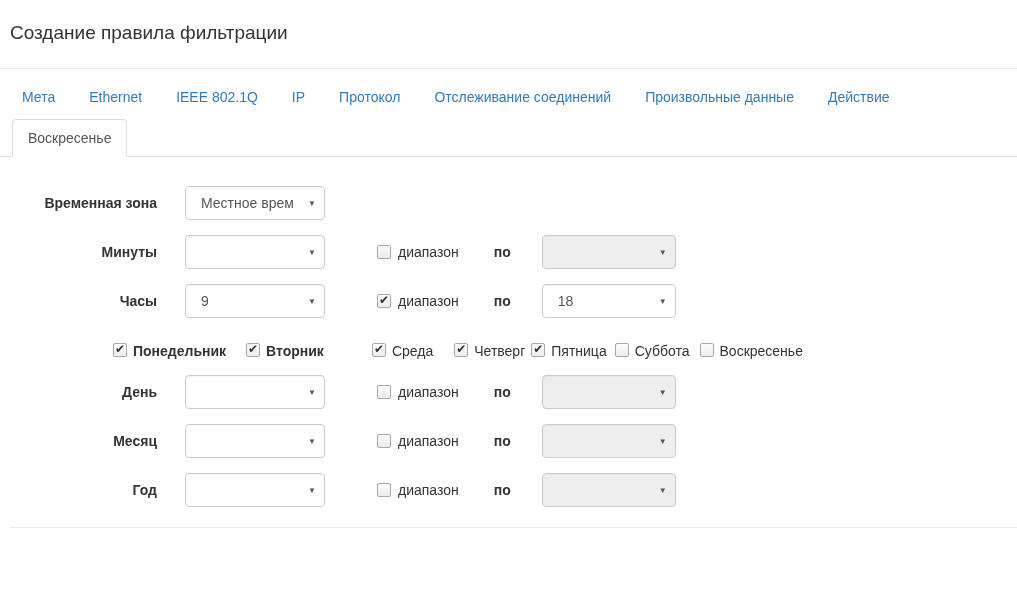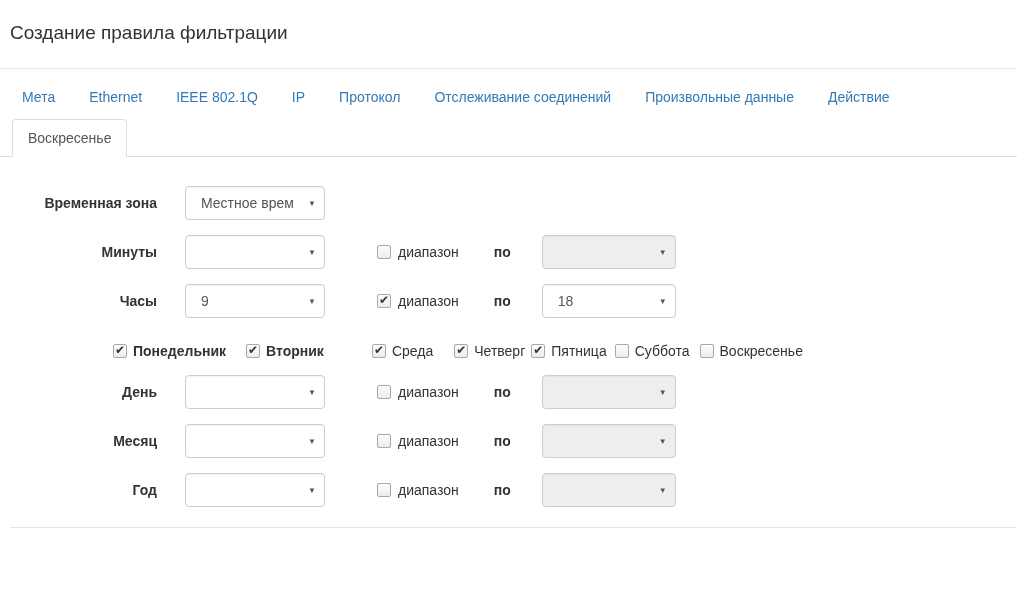--- a/index.html
+++ b/index.html
@@ -63,21 +63,21 @@
     border:1px solid #a8a8a8; border-radius:2px;
     background:linear-gradient(#fdfdfd,#ececec);
     cursor:pointer;
   }
   .cb.is-checked::after {
     content:"\2714"; position:absolute; top:-2px; left:1px;
     font-size:12px; color:#333;
   }
 
   .weekdays { display:flex; align-items:center; height:17px; margin:24px 0 16px 103px; }
-  .wd { display:flex; align-items:center; }
+  .wd { display:flex; align-items:flex-start; }
   .wd .wd-label { margin-left:6px; color:#333; white-space:nowrap; }
   .wd.wd-strong .wd-label { font-weight:700; }
   .wd.m-a { margin-right:20px; } .wd.m-b { margin-right:48px; }
   .wd.m-c { margin-right:21px; } .wd.m-d { margin-right:6px; }
   .wd.m-e { margin-right:8px; }  .wd.m-f { margin-right:10px; }
 
   .actions { display:flex; justify-content:flex-end; gap:6px; padding-right:24px; margin-top:22px; }
   .btn {
     height:32px; padding:0 12px; font-size:14px; color:#333;
     background:#fff; border:1px solid #ccc; border-radius:4px;

